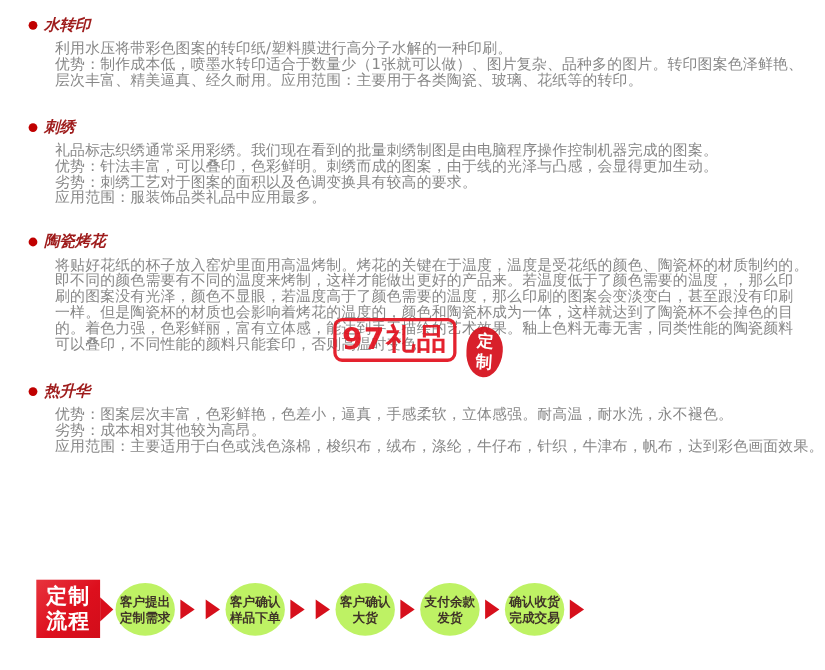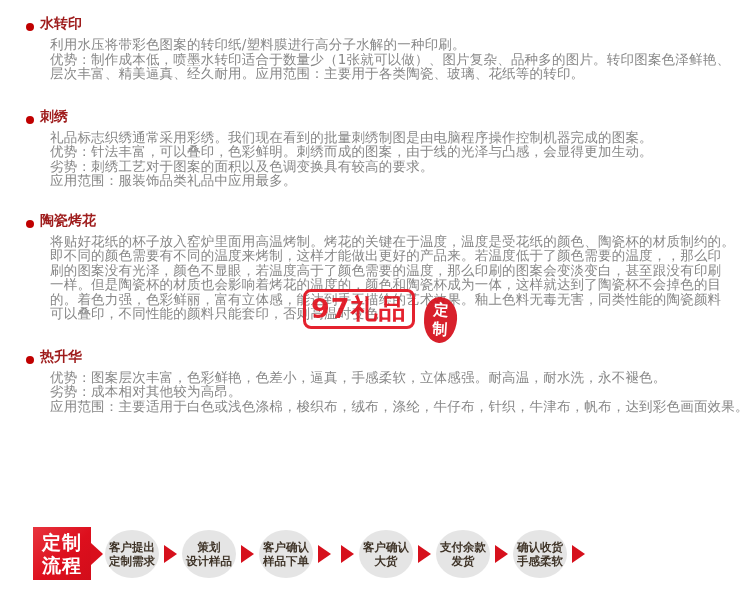--- a/index.html
+++ b/index.html
@@ -8,22 +8,23 @@
     position: relative;
     background: #ffffff;
     font-family: "DejaVu Sans", sans-serif;
     overflow: hidden;
   }
   .content { padding: 15px 4px 0 26px; }
   .section { margin-bottom: 27px; }
   .section.tight { margin-bottom: 24px; }
   .section-head {
     display: flex;
-    align-items: flex-end;
+    align-items: center;
     margin-bottom: 6px;
+    font-style: italic;
   }
   .bullet {
     width: 8px; height: 8px;
     border-radius: 50%;
     background: #c00000;
     margin-right: 6px;
     flex: 0 0 auto;
   }
   .section-title {
     color: #9e1b1b;
@@ -103,21 +104,21 @@
   }
   .flow-pointer {
     width: 0; height: 0;
     border-top: 11px solid transparent;
     border-bottom: 11px solid transparent;
     border-left: 12px solid #d90f1c;
     margin-right: 2px;
   }
   .flow-step {
     width: 54px; height: 48px;
-    background: #e5e5e5;
+    background: #bef264;
     border-radius: 50%;
     color: #3f3428;
     font-size: 11.5px;
     font-weight: bold;
     line-height: 14px;
     text-align: center;
     display: flex;
     align-items: center;
     justify-content: center;
     white-space: pre-line;
@@ -191,29 +192,27 @@
 </div>
 
 <div class="flow">
   <div class="flow-label">定制
 流程</div>
   <div class="flow-pointer"></div>
 
   <div class="flow-step">客户提出
 定制需求</div>
   <div class="flow-arrow"></div>
-  <div class="flow-step">策划
-设计样品</div>
   <div class="flow-arrow"></div>
   <div class="flow-step">客户确认
 样品下单</div>
   <div class="flow-arrow"></div>
   <div class="flow-arrow"></div>
   <div class="flow-step">客户确认
 大货</div>
   <div class="flow-arrow"></div>
   <div class="flow-step">支付余款
 发货</div>
   <div class="flow-arrow"></div>
   <div class="flow-step">确认收货
-手感柔软</div>
+完成交易</div>
   <div class="flow-arrow"></div>
 </div>
 
 </body></html>

